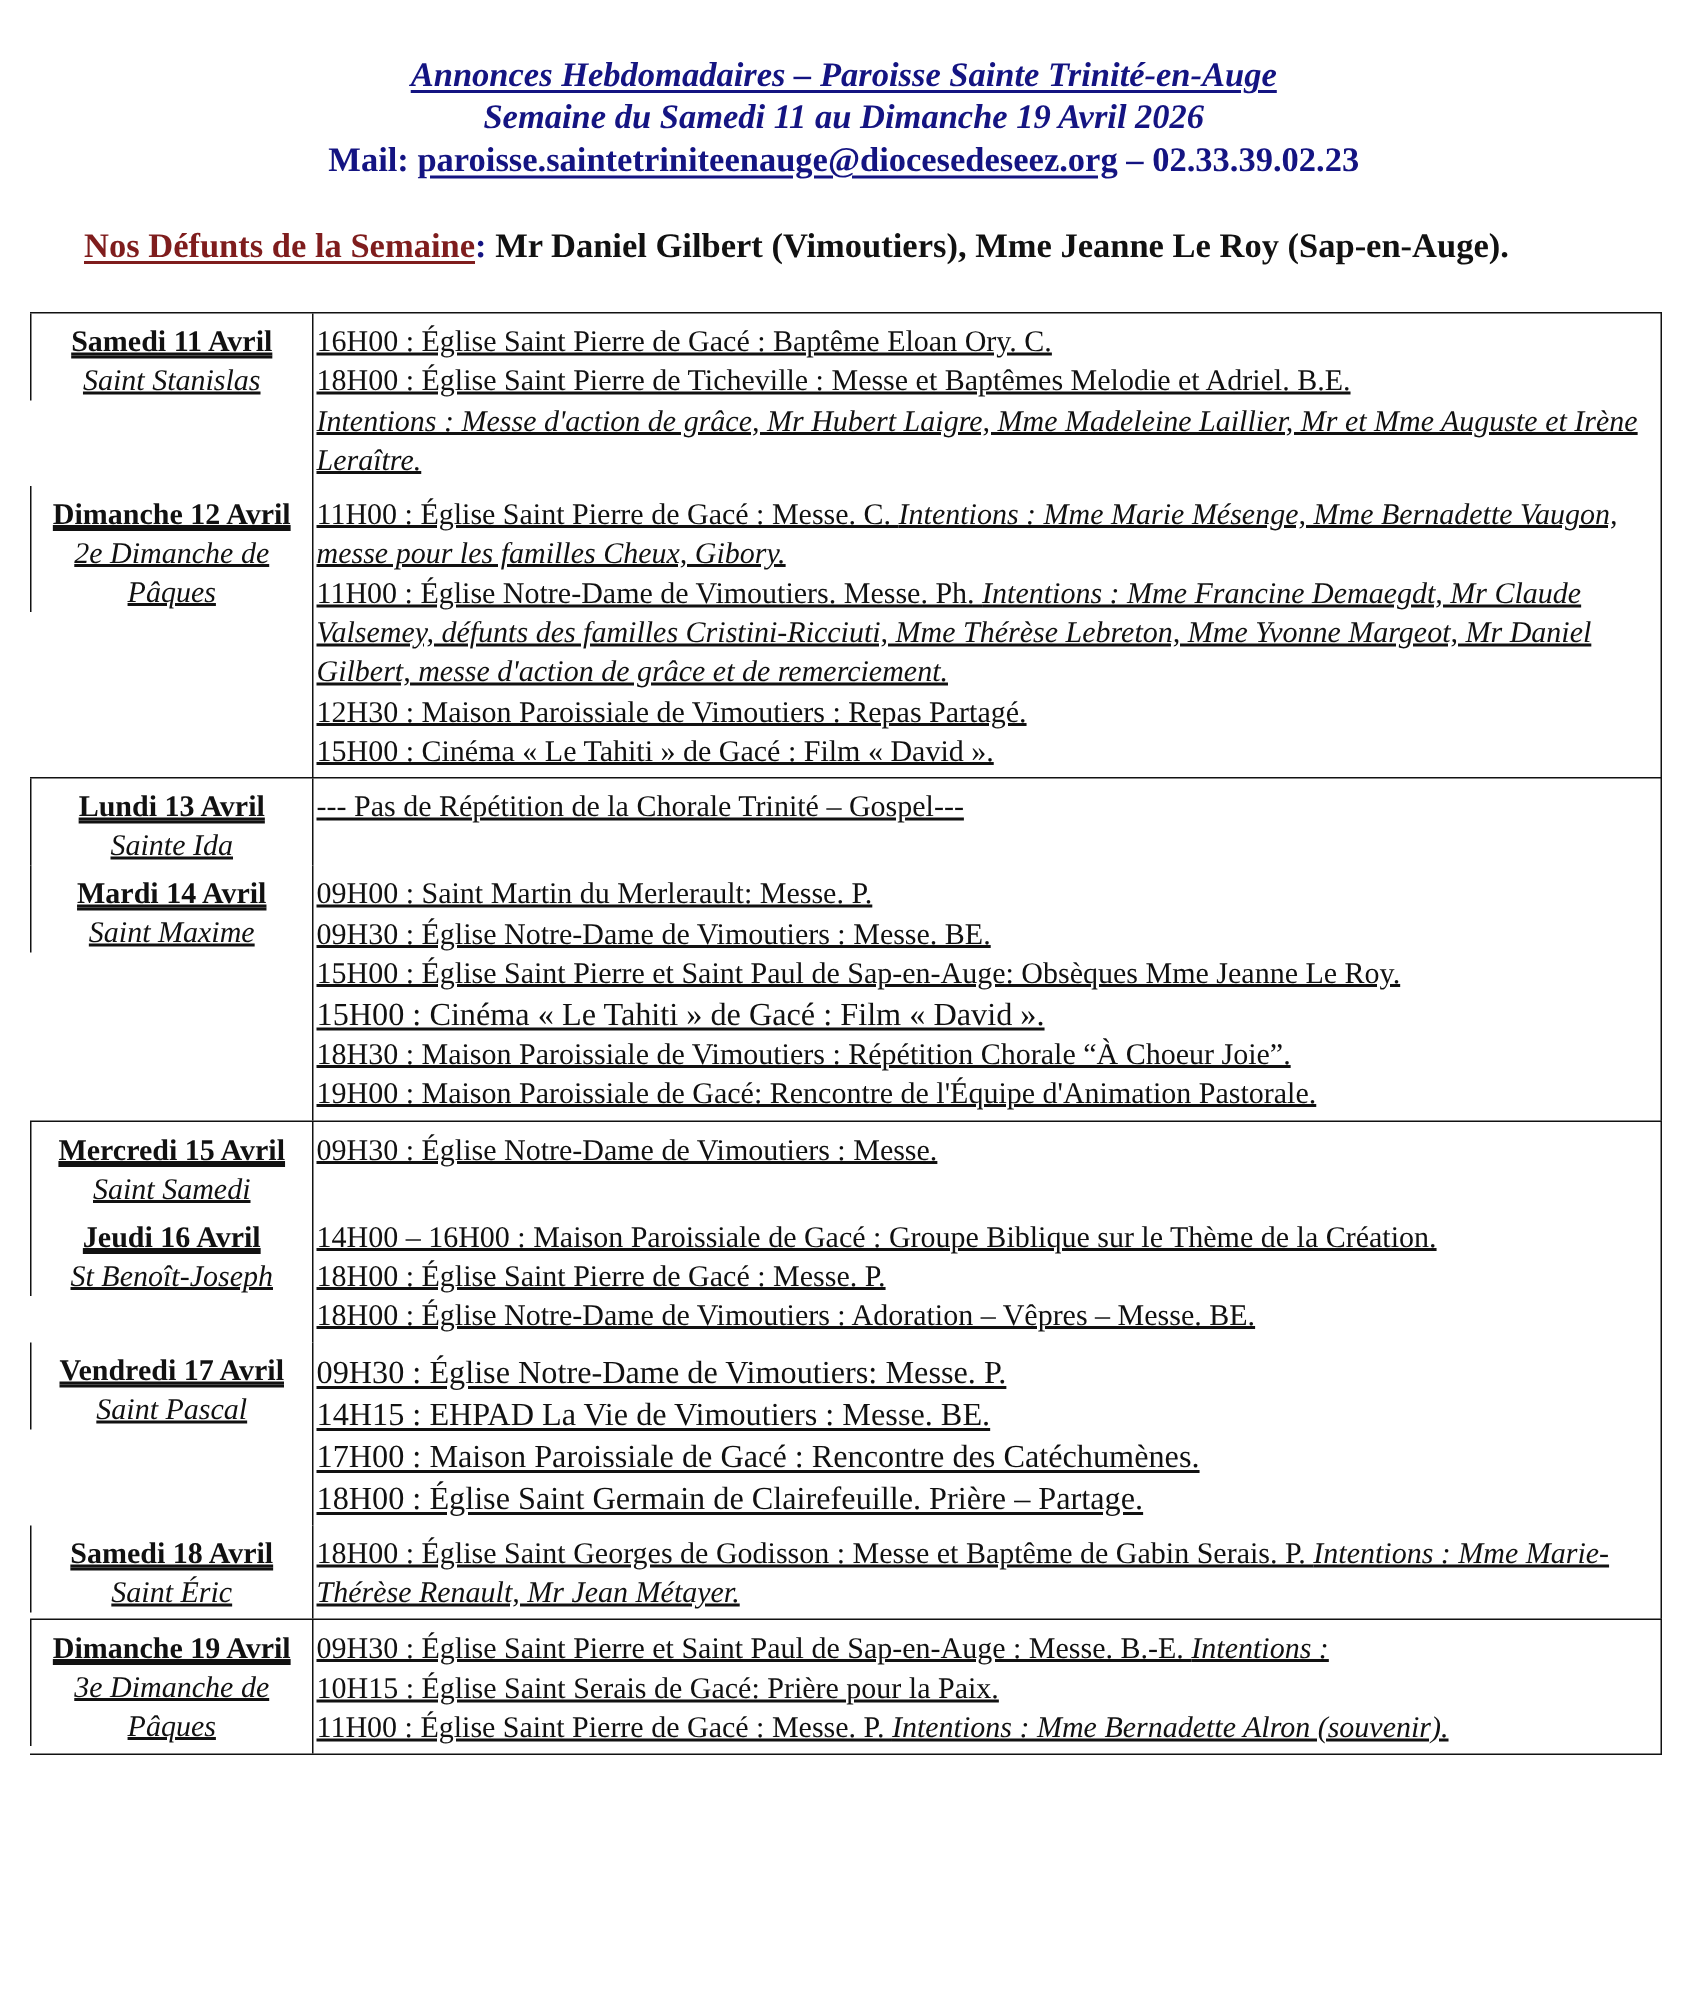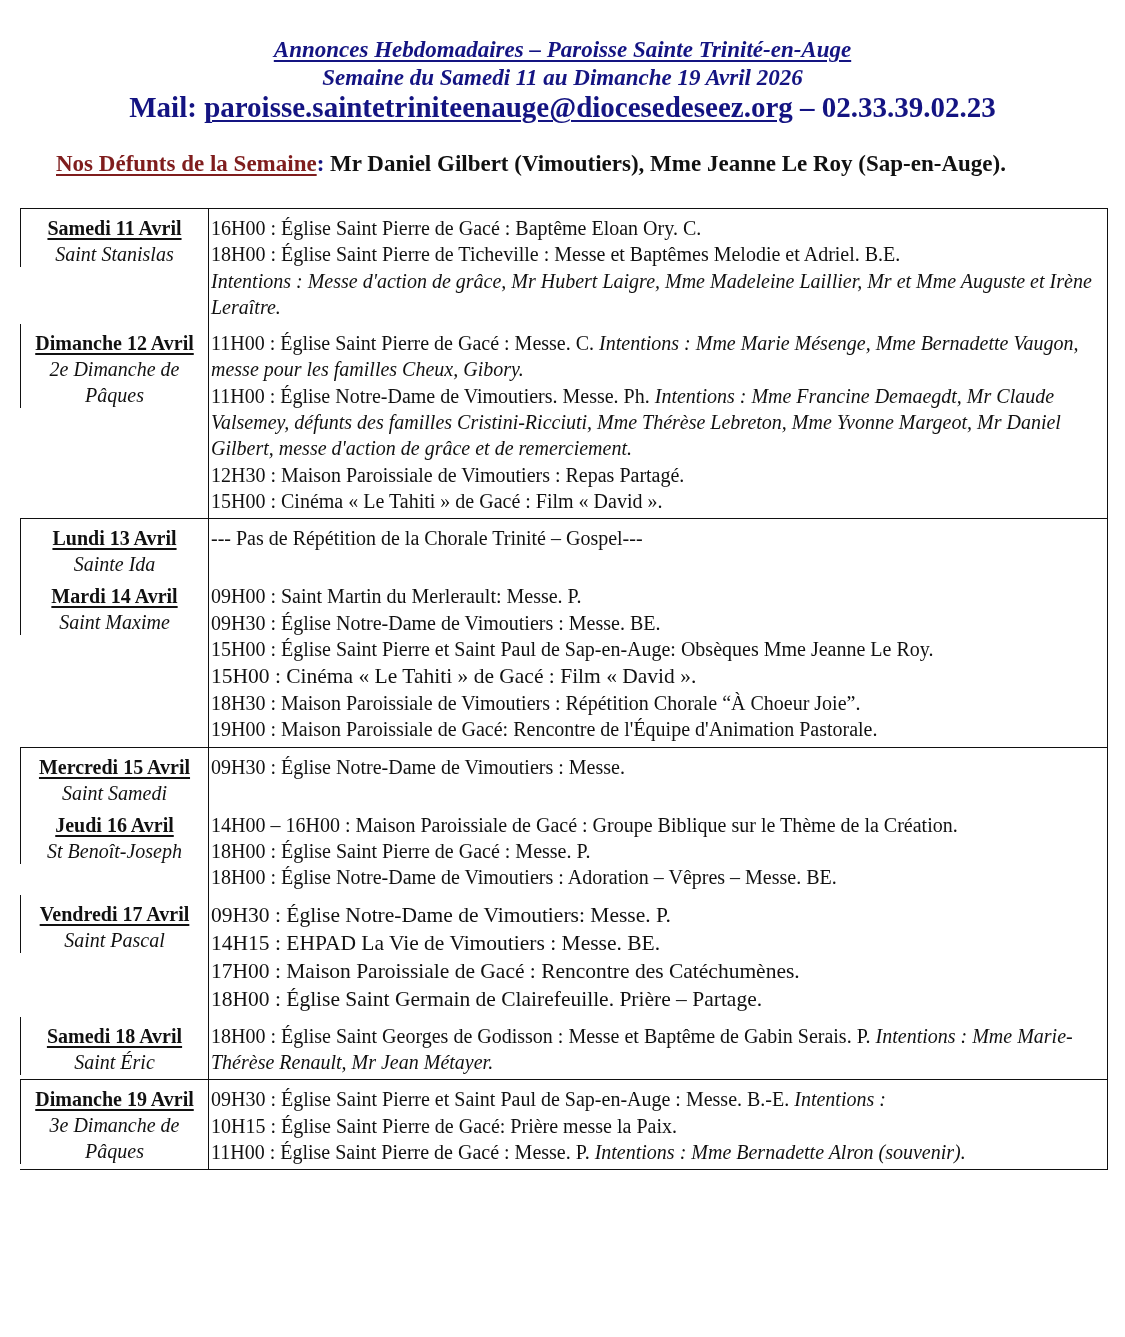--- a/index.html
+++ b/index.html
@@ -5,29 +5,29 @@
   html, body { margin: 0; padding: 0; background: #ffffff; }
   body {
     width: 1125px; height: 1337px; position: relative; overflow: hidden;
     font-family: "Liberation Serif", "DejaVu Serif", serif;
     color: #111;
   }
   .header { position: absolute; left: 0; top: 36px; width: 1125px; text-align: center; color: #141482; font-weight: bold; }
   .header .l1 { font-size: 23px; font-style: italic; line-height: 28px; }
   .header .l1 span { text-decoration: underline; text-decoration-thickness: 2px; text-underline-offset: 3px; }
   .header .l2 { font-size: 23px; font-style: italic; line-height: 28px; }
-  .header .l3 { font-size: 29px; line-height: 30px; text-align: center; }
+  .header .l3 { font-size: 23px; line-height: 30px; text-align: center; }
   .header .l3 .mail-link { text-decoration: underline; text-decoration-thickness: 2px; text-underline-offset: 3px; }
   .defunts { position: absolute; left: 56px; top: 151px; font-size: 23px; font-weight: bold; white-space: nowrap; }
   .defunts .lbl { color: #7f1d1d; text-decoration: underline; text-decoration-thickness: 2px; text-underline-offset: 3px; }
   .defunts .sep { color: #141482; }
   .defunts .names { color: #111; }
 
   .table { position: absolute; left: 20px; top: 208px; width: 1088px; }
-  .section { display: flex; border-top: 1.5px solid #111; border-right: 1.5px solid #111; position: relative; }
+  .section { display: flex; border-top: 1.5px solid #111; border-right: 1.5px solid #111; position: relative; text-decoration: underline; }
   .section.last { border-bottom: 1.5px solid #111; }
   .daycol { width: 188px; flex: none; border-right: 1.5px solid #111; }
   .evcol { flex: 1; }
   .day { text-align: center; border-left: 1.5px solid #111; padding-top: 6px; }
   .day .dname { font-weight: bold; text-decoration: underline; text-decoration-thickness: 1.5px; text-underline-offset: 3px; font-size: 20px; line-height: 26px; white-space: nowrap; }
   .day .saint { font-style: italic; font-size: 20px; line-height: 26px; }
   .evgroup { padding: 6px 0 4px 2px; }
   .ev { font-size: 20px; line-height: 26.3px; }
   .ev.big { font-size: 21.5px; line-height: 28px; }
   .ev i { font-style: italic; }
@@ -168,19 +168,19 @@
       <div style="width: 100%;">
         <div class="daypair">
           <div class="daycol">
             <div class="day">
               <div class="dname">Dimanche 19 Avril</div>
               <div class="saint">3e Dimanche de Pâques</div>
             </div>
           </div>
           <div class="evcol evgroup">
             <div class="ev"><span>09H30 : Église Saint Pierre et Saint Paul de Sap-en-Auge : Messe. B.-E. </span><i>Intentions :</i></div>
-            <div class="ev"><span>10H15 : Église Saint Pierre de Gacé: Prière messe la Paix.</span><i></i></div>
+            <div class="ev"><span>10H15 : Église Saint Serais de Gacé: Prière pour la Paix.</span><i></i></div>
             <div class="ev"><span>11H00 : Église Saint Pierre de Gacé : Messe. P. </span><i>Intentions : Mme Bernadette Alron (souvenir).</i></div>
           </div>
         </div>
       </div>
     </div>
   </div>
 
 </body></html>

